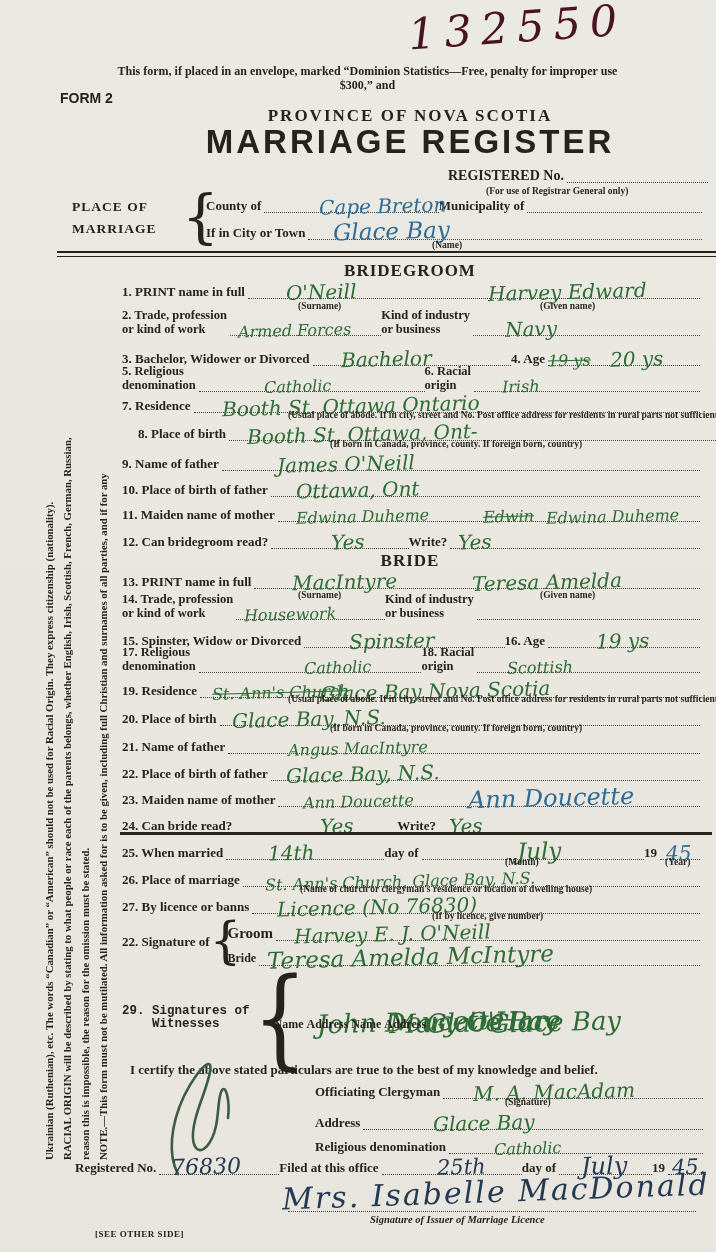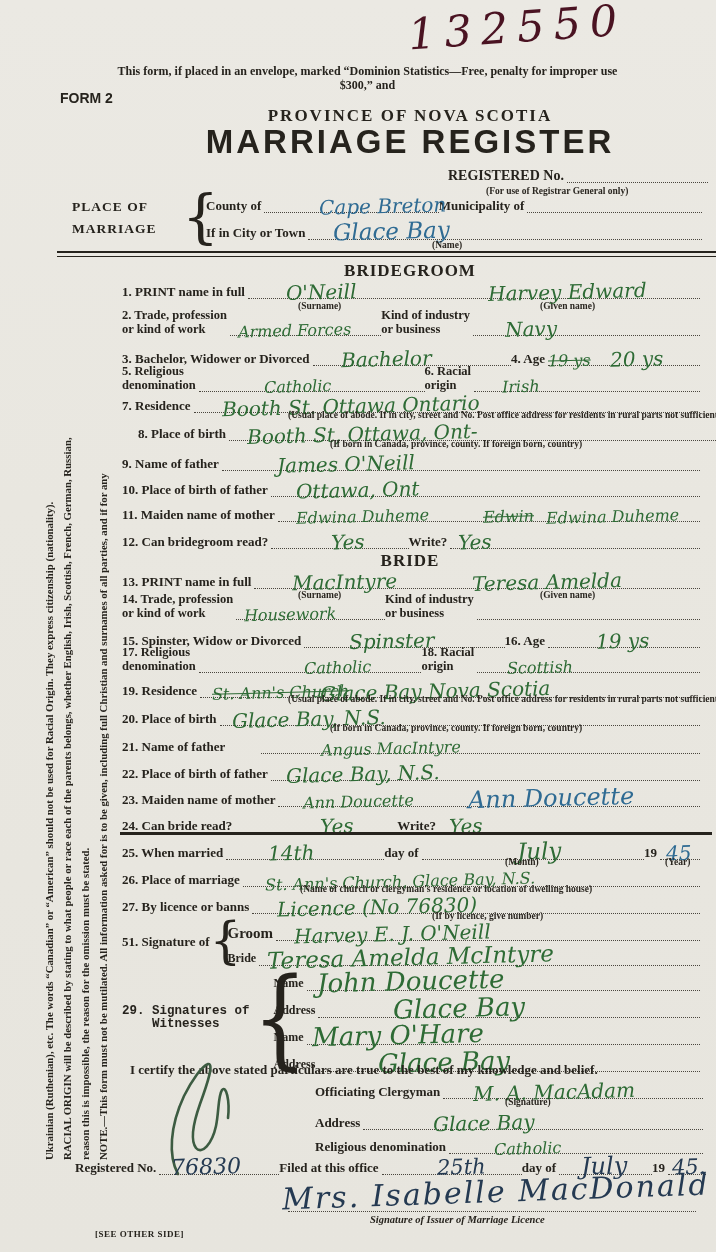--- a/index.html
+++ b/index.html
@@ -250,21 +250,21 @@
   <div class="note" style="left:288px;top:694px;">(Usual place of abode.   If in city, street and No.   Post office address for residents in rural parts not sufficient)</div>
 
   <div class="row" style="left:122px;top:709px;width:578px;">
     <span class="lbl">20. Place of birth</span>
     <span class="fill">
       <span class="hw big" style="left:12px;">Glace Bay, N.S.</span>
     </span>
   </div>
   <div class="note" style="left:330px;top:723px;">(If born in Canada, province, county.   If foreign born, country)</div>
 
-  <div class="row" style="left:122px;top:737px;width:578px;gap:33px;">
+  <div class="row" style="left:122px;top:737px;width:578px;">
     <span class="lbl">21. Name of father</span>
     <span class="fill">
       <span class="hw" style="left:60px;">Angus MacIntyre</span>
     </span>
   </div>
 
   <div class="row" style="left:122px;top:764px;width:578px;">
     <span class="lbl">22. Place of birth of father</span>
     <span class="fill">
       <span class="hw big" style="left:15px;">Glace Bay, N.S.</span>
@@ -319,21 +319,21 @@
 
   <div class="row" style="left:122px;top:897px;width:578px;">
     <span class="lbl">27. By licence or banns</span>
     <span class="fill">
       <span class="hw big" style="left:25px;">Licence (No 76830)</span>
     </span>
   </div>
   <div class="note" style="left:432px;top:911px;">(If by licence, give number)</div>
 
   <div class="abs" style="left:122px;top:916px;width:578px;display:flex;align-items:center;">
-    <span class="lbl" style="padding-right:0;">51. Signature of</span>
+    <span class="lbl" style="padding-right:0;">22. Signature of</span>
     <span class="brace" style="font-size:50px;width:18px;">{</span>
     <span style="flex:1;display:flex;flex-direction:column;">
       <span class="row" style="position:relative;height:25px;">
         <span class="lbl" style="font-size:15px;">Groom</span>
         <span class="fill">
           <span class="hw big" style="left:18px;">Harvey E. J. O'Neill</span>
         </span>
       </span>
       <span class="row" style="position:relative;height:25px;">
         <span class="lbl" style="font-size:12px;">Bride</span>
@@ -343,21 +343,21 @@
       </span>
     </span>
   </div>
 
   <div class="abs" style="left:122px;top:964px;width:578px;display:flex;align-items:center;">
     <span class="lbl2" style="padding-right:0;font-family:Liberation Mono, monospace;">
       <span>29. Signatures of</span>
       <span style="text-align:center;">Witnesses</span>
     </span>
     <span class="brace" style="font-size:108px;width:24px;transform:scaleX(0.8);">{</span>
-    <span style="flex:1;display:flex;flex-direction:column;">
+    <span style="flex:1;display:flex;flex-direction:row;">
       <span class="row" style="position:relative;height:27px;">
         <span class="lbl" style="font-size:12px;">Name</span>
         <span class="fill">
           <span class="hw" style="left:10px;font-size:26px;">John Doucette</span>
         </span>
       </span>
       <span class="row" style="position:relative;height:27px;">
         <span class="lbl" style="font-size:12px;">Address</span>
         <span class="fill">
           <span class="hw" style="left:75px;font-size:26px;">Glace Bay</span>

